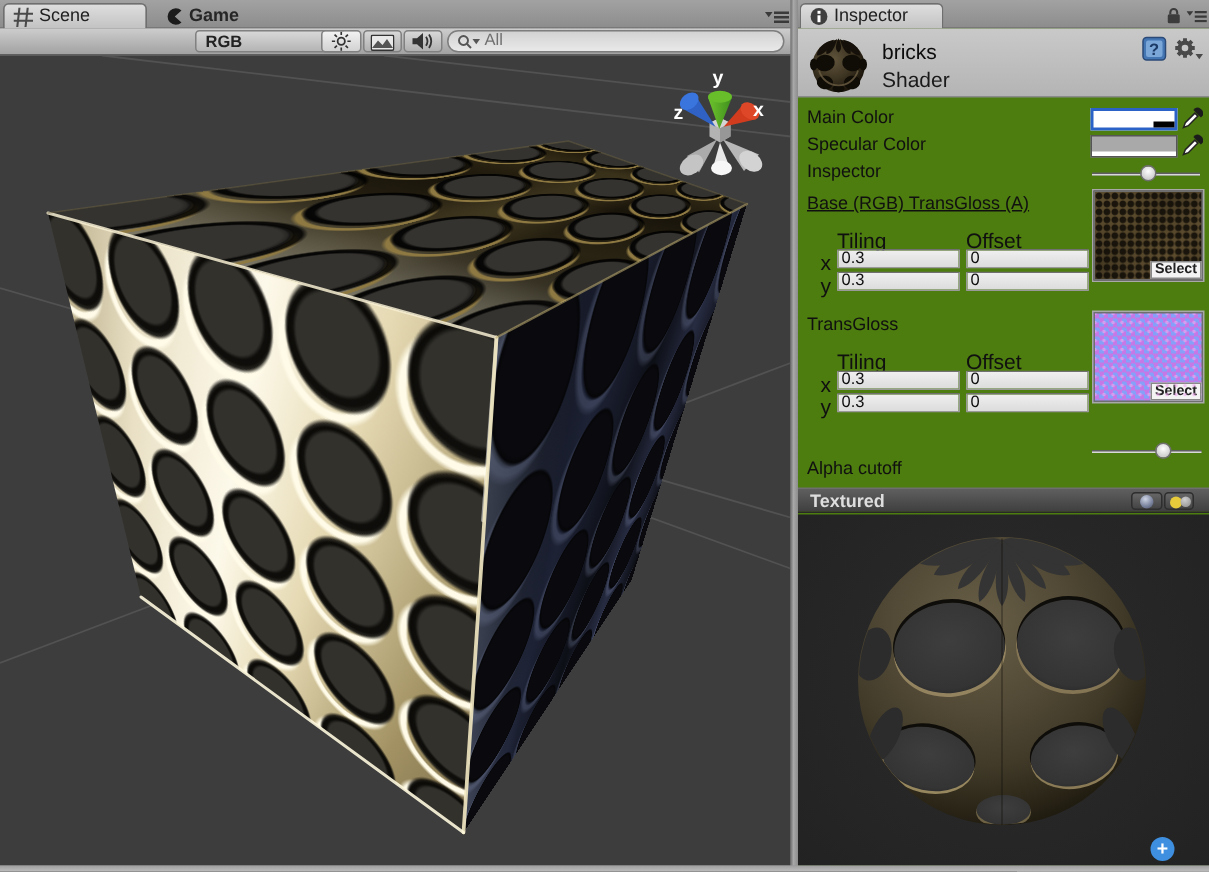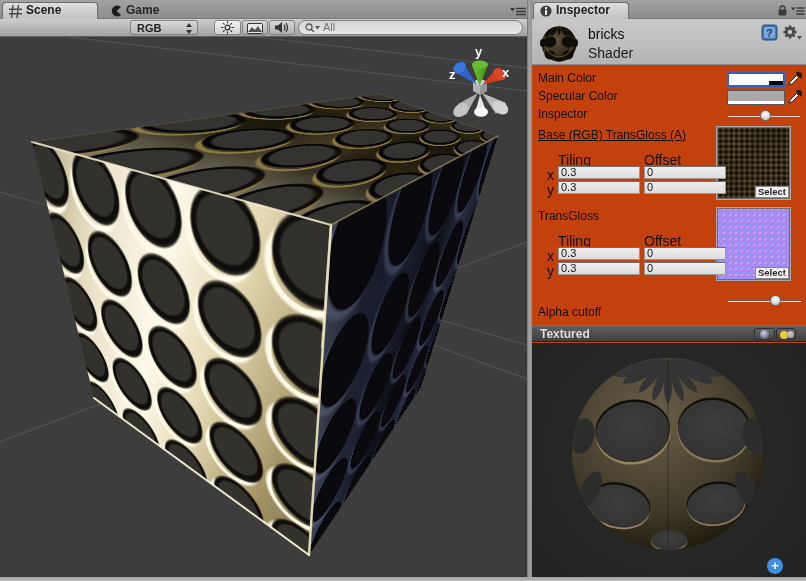--- a/index.html
+++ b/index.html
@@ -5,49 +5,49 @@
 * { margin:0; padding:0; box-sizing:border-box; }
 html,body { width:806px; height:581px; overflow:hidden; }
 body { font-family:"Liberation Sans", sans-serif; background:#949494; position:relative; }
 .abs { position:absolute; }
 
 
 .tabbar { top:0; height:19px; background:linear-gradient(#a2a2a2,#8d8d8d); border-bottom:1px solid #787878; }
 .tab { position:absolute; top:2px; height:17px; border-radius:4px 4px 0 0;
   background:linear-gradient(#dedede,#c2c2c2); border:1px solid #6f6f6f; border-bottom:none;
   color:#111; font-size:12px; font-weight:bold; line-height:16px; padding:0 10px 0 24px; }
-.tabtext { font-size:12px; font-weight:bold; color:#212121; position:absolute; top:3px; }
+.tabtext { font-size:12px; font-weight:normal; color:#212121; position:absolute; top:3px; }
 
 
 #toolbar { left:0; top:19px; width:527px; height:18px;
   background:linear-gradient(#cdcdcd,#a2a2a2); border-bottom:1px solid #5f5f5f; }
 .ddl { position:absolute; top:1px; height:15px; background:linear-gradient(#d8d8d8,#b4b4b4);
   border:1px solid #818181; border-radius:3px; font-size:11px; font-weight:bold; color:#222;
   line-height:14px; padding:0 6px; }
 .tbtn { position:absolute; top:1px; height:15px; border:1px solid #818181;
   background:linear-gradient(#d8d8d8,#b0b0b0); border-radius:3px; }
 
 
 #viewport { left:0; top:37px; width:527px; height:540px; background:#3d3d3d; overflow:hidden; }
 .face { position:absolute; left:0; top:0; width:400px; height:400px; transform-origin:0 0; }
 
 
 #divider { left:527px; top:0; width:5px; height:577px; background:linear-gradient(90deg,#6e6e6e,#a8a8a8 40%,#8c8c8c); }
 
 
-#inspector { left:532px; top:0; width:274px; height:577px; background:#c2410c; }
+#inspector { left:532px; top:0; width:274px; height:577px; background:#4d7c0f; }
 #insp-tabbar { left:0; top:0; width:274px; height:19px; background:linear-gradient(#a2a2a2,#8d8d8d); border-bottom:1px solid #787878; }
 #insp-header { left:0; top:19px; width:274px; height:46px; background:linear-gradient(#c9c9c9,#b4b4b4); border-bottom:1px solid #8a8a8a; }
 .lbl { position:absolute; font-size:12px; color:#101010; }
 .small { font-size:14px; }
 .swatch { position:absolute; left:195px; width:58px; height:15px; }
 .dropper { position:absolute; left:256px; width:14px; height:16px; }
 .tfield { position:absolute; height:13px; background:linear-gradient(#efefef,#dcdcdc);
   border:1px solid #999; border-top-color:#707070; border-radius:1px; font-size:11px; color:#111; line-height:11px; padding-left:2px; }
-.thumb { position:absolute; left:185px; width:73px; height:72px; border:1px solid #6f6f6f; background:#333; box-shadow:0 0 0 1px #a8a8a8;padding-left:16px; }
+.thumb { position:absolute; left:197px; width:73px; height:60px; border:1px solid #6f6f6f; background:#333; box-shadow:0 0 0 1px #a8a8a8;padding-left:16px; }
 .selbtn { position:absolute; right:0; bottom:0; background:#f4f4f4; border:1px solid #888;
   font-size:9.5px; font-weight:bold; color:#222; line-height:9px; padding:0 2px 1px 2px; }
 .slider-track { position:absolute; height:2px; background:#5e5e5e; border-bottom:1px solid #d8d8d8; }
 .slider-knob { position:absolute; width:11px; height:11px; border-radius:50%;
   background:radial-gradient(circle at 50% 35%, #fdfdfd, #cfcfcf 70%, #b0b0b0); border:1px solid #6f6f6f; }
 
 #preview-bar { left:0; top:325px; width:274px; height:17px;
   background:linear-gradient(#5f5f5f,#3f3f3f); border-top:1px solid #6e6e6e; border-bottom:1px solid #282828; }
 #preview { left:0; top:343px; width:274px; height:234px; background:radial-gradient(circle 190px at 50% 46%, #2b2b2b, #252525 70%, #222 100%); overflow:hidden; }
 
@@ -69,21 +69,21 @@
 </svg>
 <div class="abs tabtext" style="left:126px; font-weight:bold; color:#262626;">Game</div>
 <svg class="abs" style="left:510px;top:7px;" width="16" height="9" viewBox="0 0 16 9">
   <path d="M0 1 L5 1 L2.5 4.5 Z" fill="#3a3a3a"></path>
   <g stroke="#3a3a3a" stroke-width="1.6">
       <path d="M6 1.5 h10 M6 4.5 h10 M6 7.5 h10"></path>
     </g>
 </svg>
 
 <div class="abs" id="toolbar">
-  <div class="abs ddl" style="left:130px; width:68px;">RGB
+  <div class="abs ddl" style="left:130px; width:100px;">RGB
     <svg style="position:absolute;right:4px;top:2px;" width="8" height="11" viewBox="0 0 8 11">
         <path d="M4 0 L7 4 L1 4 Z M4 11 L7 7 L1 7 Z" fill="#333"></path>
       </svg>
   </div>
   <div class="abs tbtn" style="left:214px; width:27px; background:linear-gradient(#f2f2f2,#d2d2d2);"></div>
   <div class="abs tbtn" style="left:242px; width:26px;"></div>
   <div class="abs tbtn" style="left:269px; width:26px;"></div>
   <svg class="abs" style="left:221px;top:2px;" width="13" height="13" viewBox="0 0 14 14">
     <circle cx="7" cy="7" r="2.6" fill="none" stroke="#333" stroke-width="1.3"></circle>
     <g stroke="#333" stroke-width="1.2">

